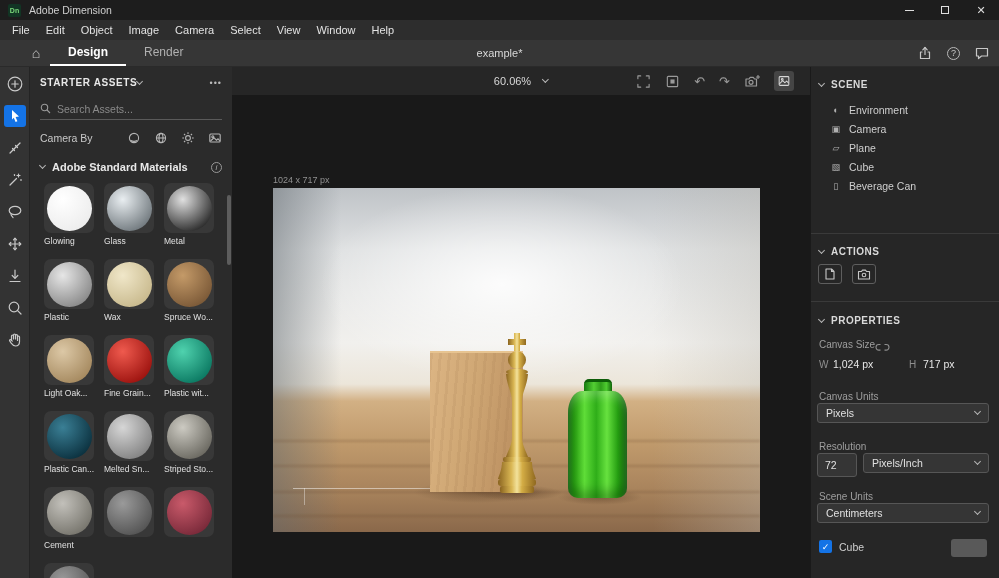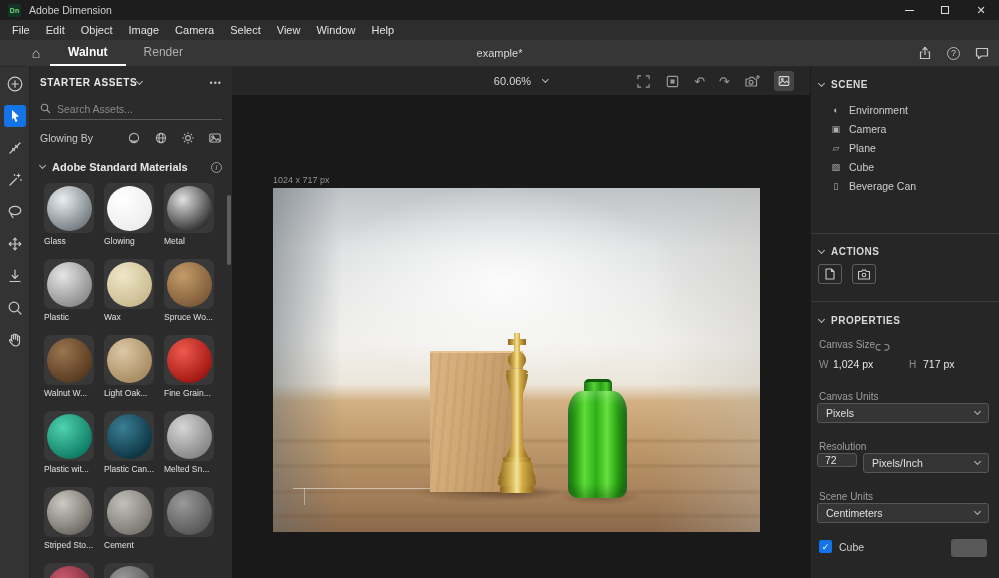--- a/index.html
+++ b/index.html
@@ -113,21 +113,21 @@
   .divider { position:absolute; left:0; right:0; height:1px; background:#3a3a3a; }
   .action-btns { position:absolute; top:197px; left:7px; display:flex; gap:10px; }
   .action-btn { width:24px; height:20px; border:1px solid #5e5e5e; border-radius:3px; display:flex; align-items:center; justify-content:center; }
   .action-btn svg { stroke:#c8c8c8; fill:none; stroke-width:1.1; stroke-linejoin:round; }
   .prop-label { position:absolute; left:8px; font-size:10px; color:#9e9e9e; }
   .prop-text { position:absolute; font-size:10.5px; color:#e6e6e6; }
   .prop-key { position:absolute; font-size:10px; color:#8f8f8f; }
   .dd { position:absolute; height:20px; background:#353535; border:1px solid #565656; border-radius:3px;
         display:flex; align-items:center; padding:0 8px; font-size:10.5px; color:#e0e0e0; }
   .dd .chev { position:absolute; right:8px; }
-  .num-field { position:absolute; height:14px; background:#353535; border:1px solid #565656; border-radius:3px;
+  .num-field { position:absolute; height:24px; background:#353535; border:1px solid #565656; border-radius:3px;
         display:flex; align-items:center; padding:0 7px; font-size:10.5px; color:#e0e0e0; }
   .checkbox { position:absolute; width:13px; height:13px; background:#1473e6; border-radius:2px; color:#fff; font-size:9px;
               display:flex; align-items:center; justify-content:center; }
   .grid-swatch { position:absolute; width:36px; height:18px; background:#595959; border-radius:3px; }
   .link-icon { position:absolute; }
   .link-icon svg { stroke:#8f8f8f; fill:none; stroke-width:1.1; }
 </style>
 </head>
 <body>
 
@@ -154,21 +154,21 @@
       <span class="menu-item">Image</span>
       <span class="menu-item">Camera</span>
       <span class="menu-item">Select</span>
       <span class="menu-item">View</span>
       <span class="menu-item">Window</span>
       <span class="menu-item">Help</span>
     </nav>
 
   <div class="tabbar">
     <div class="home">⌂</div>
-    <div class="tab active">Walnut</div>
+    <div class="tab active">Design</div>
     <div class="tab">Render</div>
     <div class="doc-title">example*</div>
     <div class="tab-icons">
       <span class="ticon">
         <svg width="14" height="14" viewBox="0 0 14 14" fill="none" stroke="#c8c8c8" stroke-width="1.2" stroke-linecap="round" stroke-linejoin="round">
           <path d="M4,6 H2.5 V12.5 H11.5 V6 H10"></path>
             <line x1="7" y1="1.5" x2="7" y2="8.5"></line>
             <path d="M4.8,3.8 L7,1.5 L9.2,3.8"></path>
         </svg>
       </span>
@@ -255,21 +255,21 @@
         <span class="ellipsis">•••</span>
       </div>
       <div class="search-row">
         <svg width="11" height="11" viewBox="0 0 11 11">
             <circle cx="4.5" cy="4.5" r="3.2" fill="none" stroke="#9a9a9a" stroke-width="1.1"></circle>
             <line x1="7" y1="7" x2="10" y2="10" stroke="#9a9a9a" stroke-width="1.1"></line>
           </svg>
         <input type="text" placeholder="Search Assets..." style="">
       </div>
       <div class="filter-row">
-        <span class="filter-label">Glowing By</span>
+        <span class="filter-label">Camera By</span>
         <span class="filter-icons">
           <svg width="14" height="14" viewBox="0 0 14 14">
               <circle cx="7" cy="7" r="4.6"></circle>
               <path d="M4,9.5 a4.6,3 0 0 0 6,0"></path>
             </svg>
           <svg width="14" height="14" viewBox="0 0 14 14">
               <circle cx="7" cy="7" r="4.6"></circle>
               <ellipse cx="7" cy="7" rx="2" ry="4.6"></ellipse>
               <line x1="2.4" y1="7" x2="11.6" y2="7"></line>
             </svg>
@@ -292,32 +292,32 @@
         </span>
       </div>
       <div class="section-row">
         <span class="chev"></span>
         <span class="section-title">Adobe Standard Materials</span>
         <span class="info-glyph">i</span>
       </div>
       <div class="materials-grid">
           <div class="mat">
             <div class="mat-tile">
+              <div class="sphere" style="background: radial-gradient(circle at 35% 30%, rgb(255, 255, 255) 0%, rgb(237, 237, 237) 78%);"></div>
+            </div>
+            <div class="mat-label">Glowing</div>
+          </div>
+          <div class="mat">
+            <div class="mat-tile">
               <div class="sphere" style="background: radial-gradient(circle at 35% 30%, rgb(233, 238, 241) 0%, rgb(115, 123, 128) 78%);"></div>
             </div>
             <div class="mat-label">Glass</div>
           </div>
           <div class="mat">
             <div class="mat-tile">
-              <div class="sphere" style="background: radial-gradient(circle at 35% 30%, rgb(255, 255, 255) 0%, rgb(237, 237, 237) 78%);"></div>
-            </div>
-            <div class="mat-label">Glowing</div>
-          </div>
-          <div class="mat">
-            <div class="mat-tile">
               <div class="sphere" style="background: radial-gradient(circle at 35% 30%, rgb(224, 224, 224) 0%, rgb(47, 47, 47) 78%);"></div>
             </div>
             <div class="mat-label">Metal</div>
           </div>
           <div class="mat">
             <div class="mat-tile">
               <div class="sphere" style="background: radial-gradient(circle at 35% 30%, rgb(230, 230, 230) 0%, rgb(139, 139, 139) 78%);"></div>
             </div>
             <div class="mat-label">Plastic</div>
           </div>
@@ -325,26 +325,20 @@
             <div class="mat-tile">
               <div class="sphere" style="background: radial-gradient(circle at 35% 30%, rgb(240, 231, 201) 0%, rgb(201, 186, 142) 78%);"></div>
             </div>
             <div class="mat-label">Wax</div>
           </div>
           <div class="mat">
             <div class="mat-tile">
               <div class="sphere" style="background: radial-gradient(circle at 35% 30%, rgb(196, 154, 104) 0%, rgb(124, 90, 56) 78%);"></div>
             </div>
             <div class="mat-label">Spruce Wo...</div>
-          </div>
-          <div class="mat">
-            <div class="mat-tile">
-              <div class="sphere" style="background: radial-gradient(circle at 35% 30%, rgb(154, 117, 80) 0%, rgb(85, 56, 30) 78%);"></div>
-            </div>
-            <div class="mat-label">Walnut W...</div>
           </div>
           <div class="mat">
             <div class="mat-tile">
               <div class="sphere" style="background: radial-gradient(circle at 35% 30%, rgb(220, 200, 166) 0%, rgb(166, 138, 96) 78%);"></div>
             </div>
             <div class="mat-label">Light Oak...</div>
           </div>
           <div class="mat">
             <div class="mat-tile">
               <div class="sphere" style="background: radial-gradient(circle at 35% 30%, rgb(239, 90, 78) 0%, rgb(158, 20, 16) 78%);"></div>

